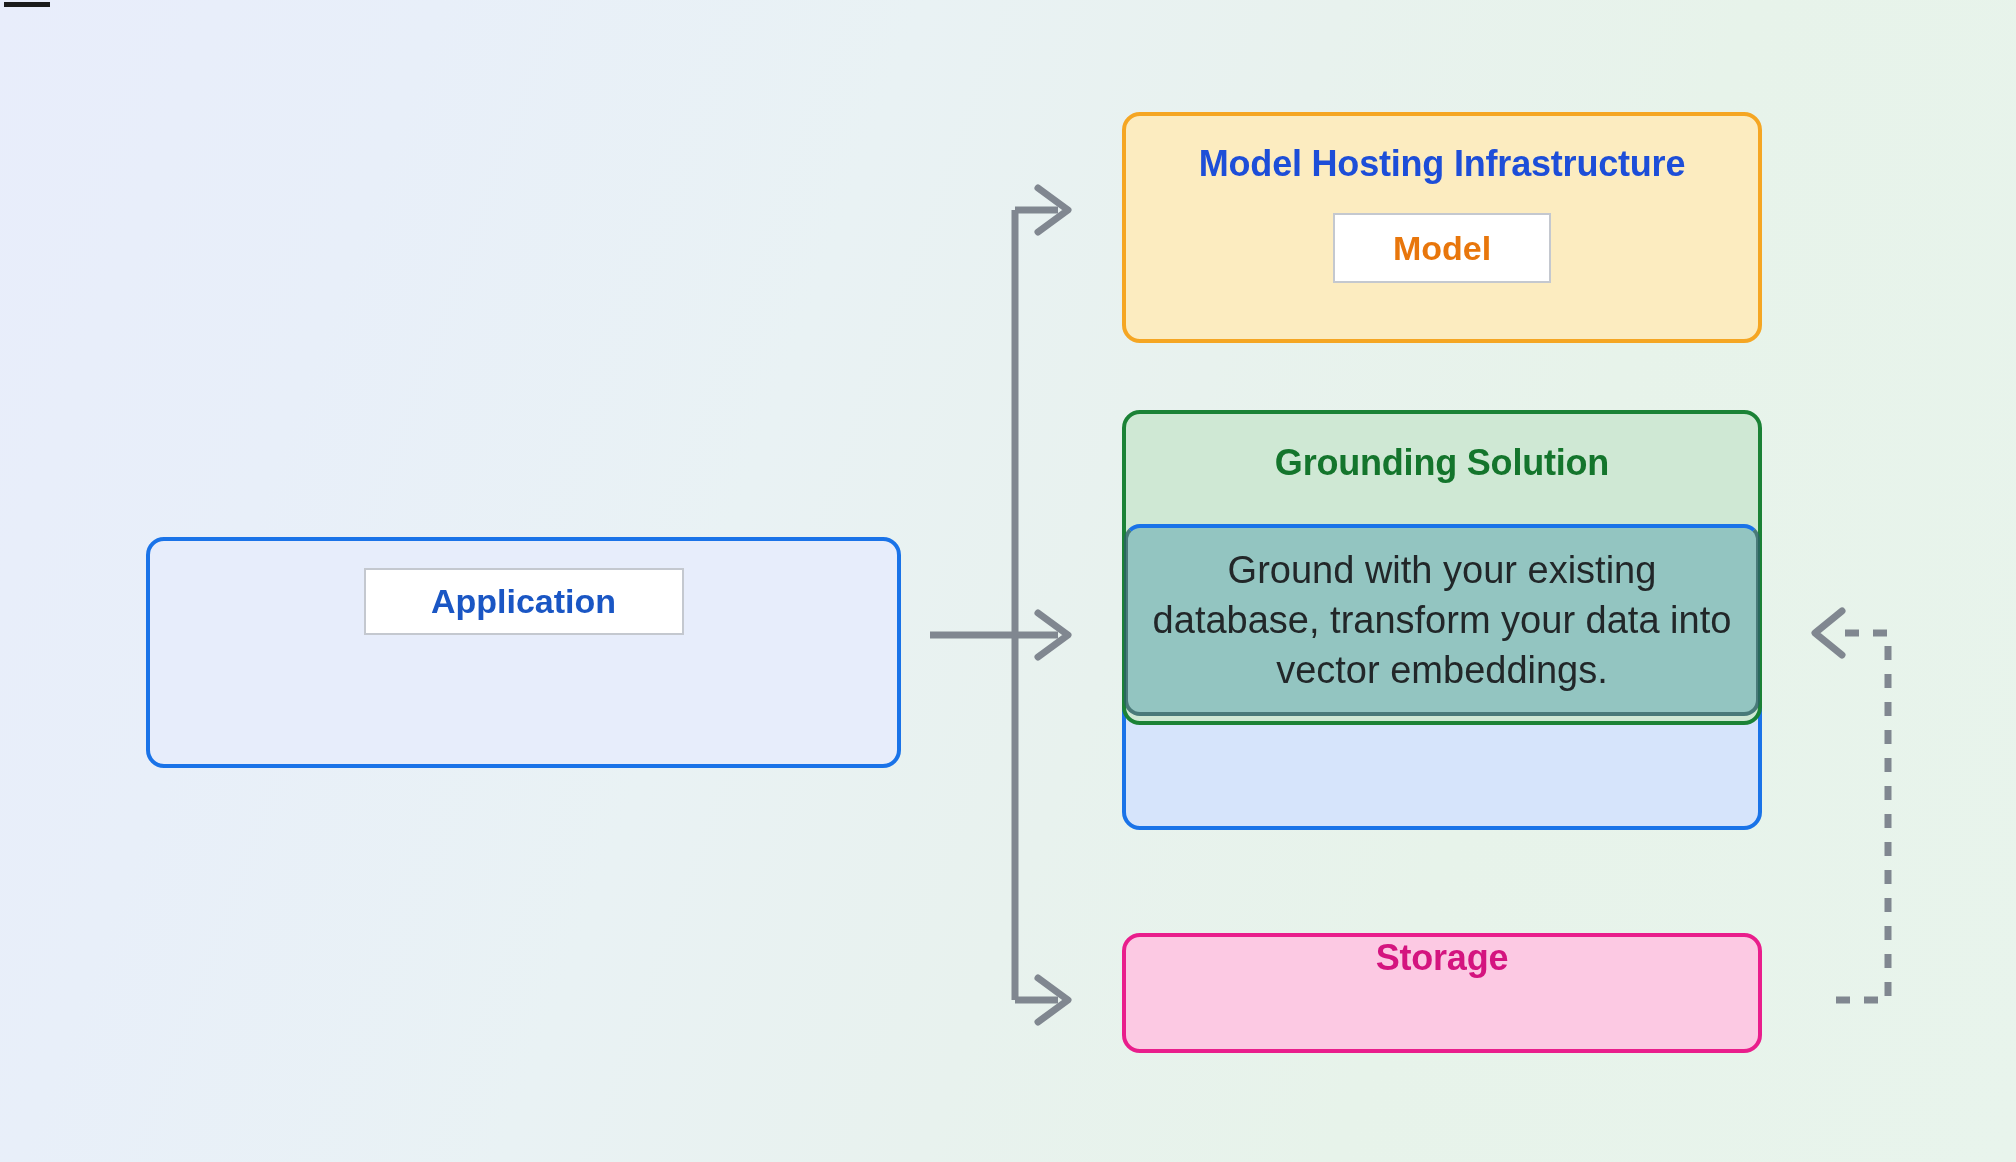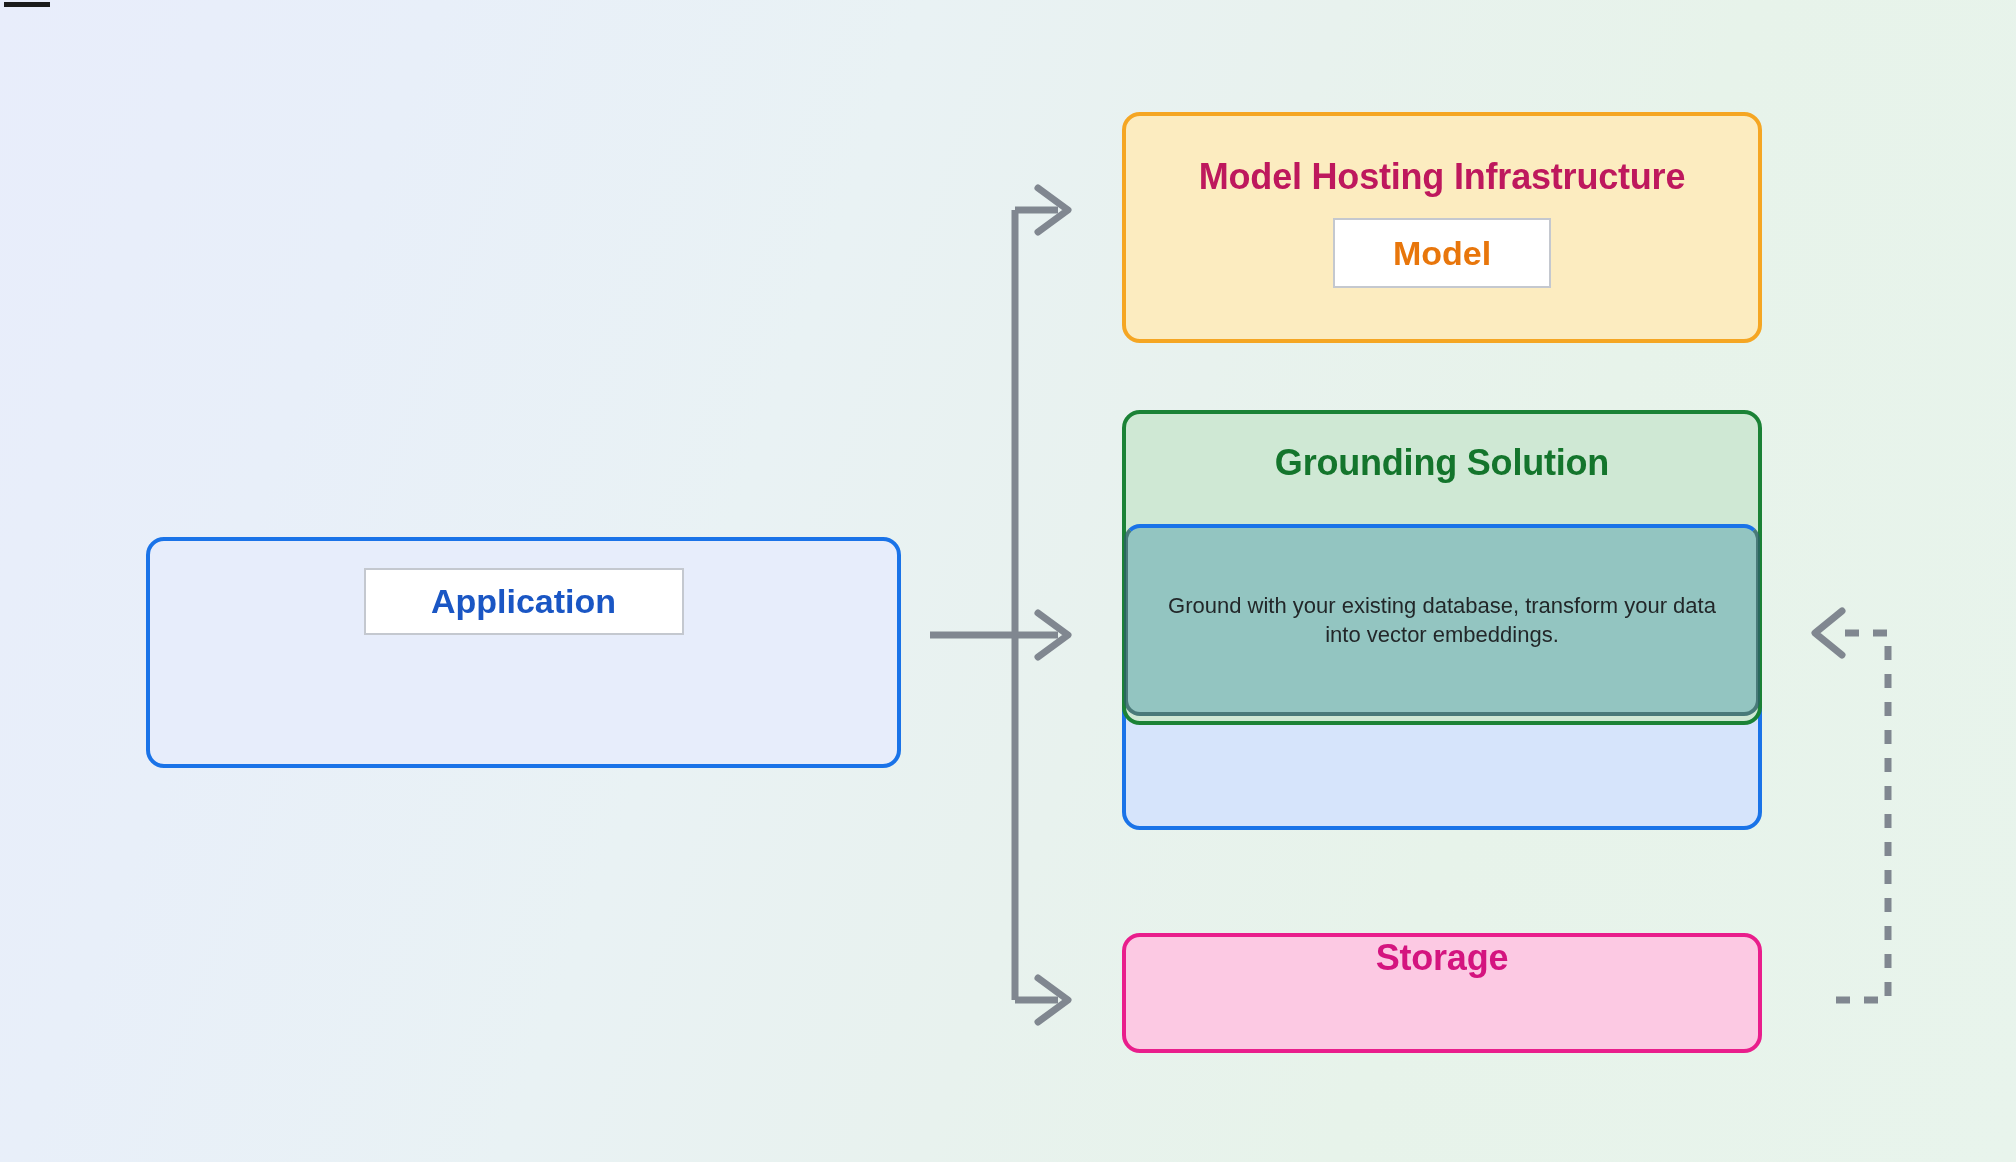--- a/index.html
+++ b/index.html
@@ -94,28 +94,28 @@
   
   #model-host {
     left: 1122px;
     top: 112px;
     width: 640px;
     height: 231px;
     background: #fcecc0;
     border: 4px solid #f5a623;
   }
   #model-host .node-title {
-    color: #be185d;
-    font-size: 36px;
-    margin-top: 40px;
+    color: #1d4ed8;
+    font-size: 36px;
+    margin-top: 27px;
   }
   #model-host .chip {
     width: 218px;
     height: 70px;
-    margin-top: 20px;
+    margin-top: 28px;
   }
   #model-host .chip-label {
     color: #e8760b;
     font-size: 34px;
   }
 
   
   #grounding {
     left: 1122px;
     top: 410px;
@@ -164,21 +164,21 @@
     border-left: 4px solid rgba(14, 60, 62, 0.55);
     border-right: 4px solid rgba(14, 60, 62, 0.55);
     border-bottom: 4px solid rgba(14, 60, 62, 0.55);
     display: flex;
     align-items: center;
     justify-content: center;
     z-index: 3;
   }
   #grounding-note .note-text {
     color: #222729;
-    font-size: 22px;
+    font-size: 38px;
     line-height: 1.32;
     text-align: center;
     padding: 0 22px;
   }
 
   
   #storage {
     left: 1122px;
     top: 933px;
     width: 640px;

